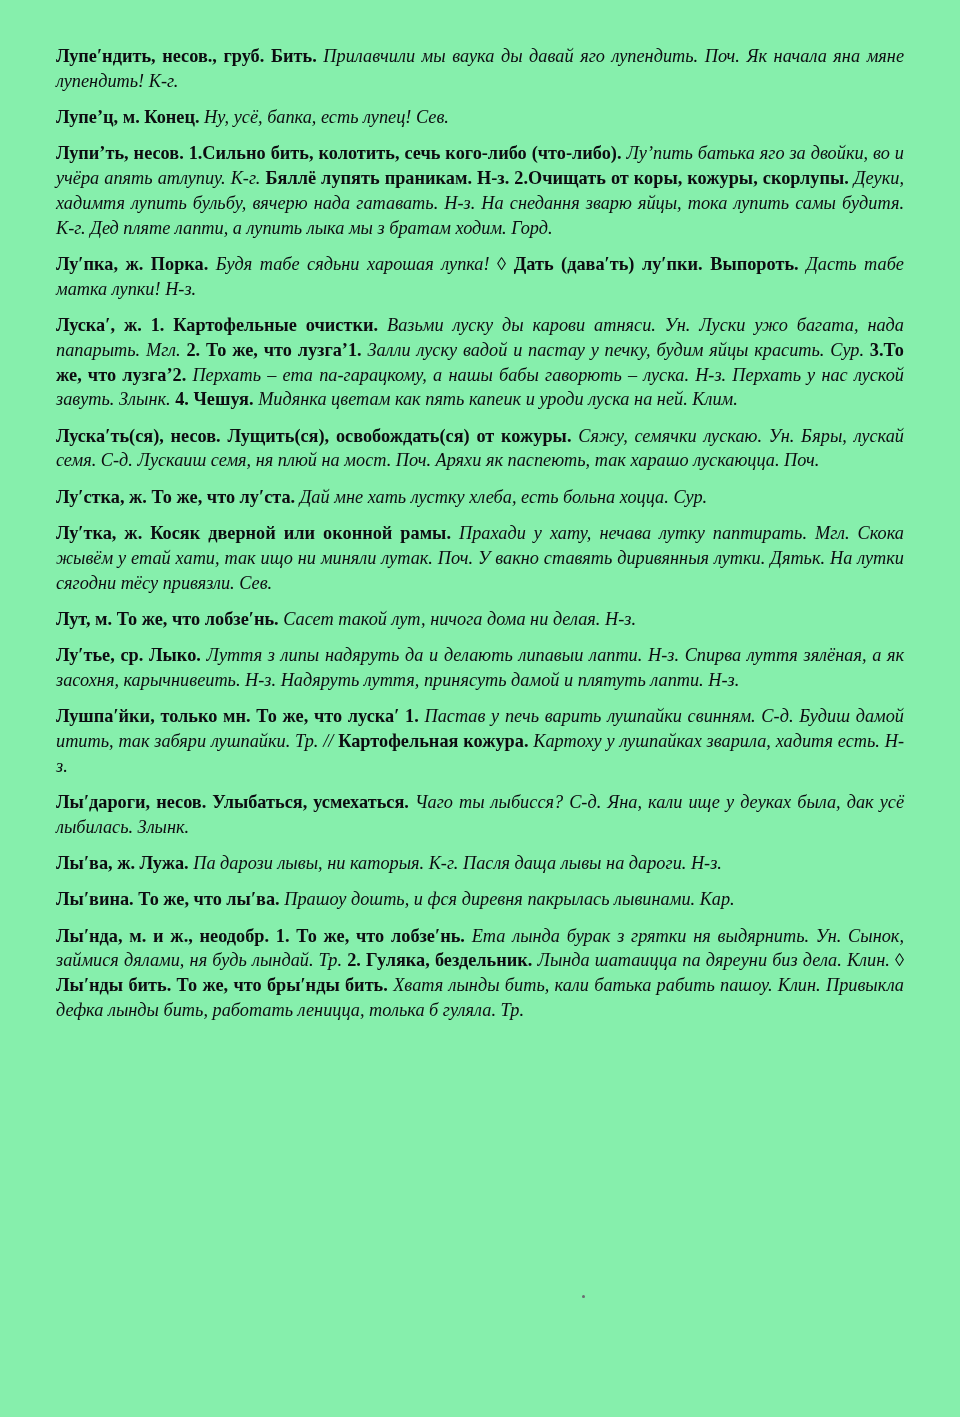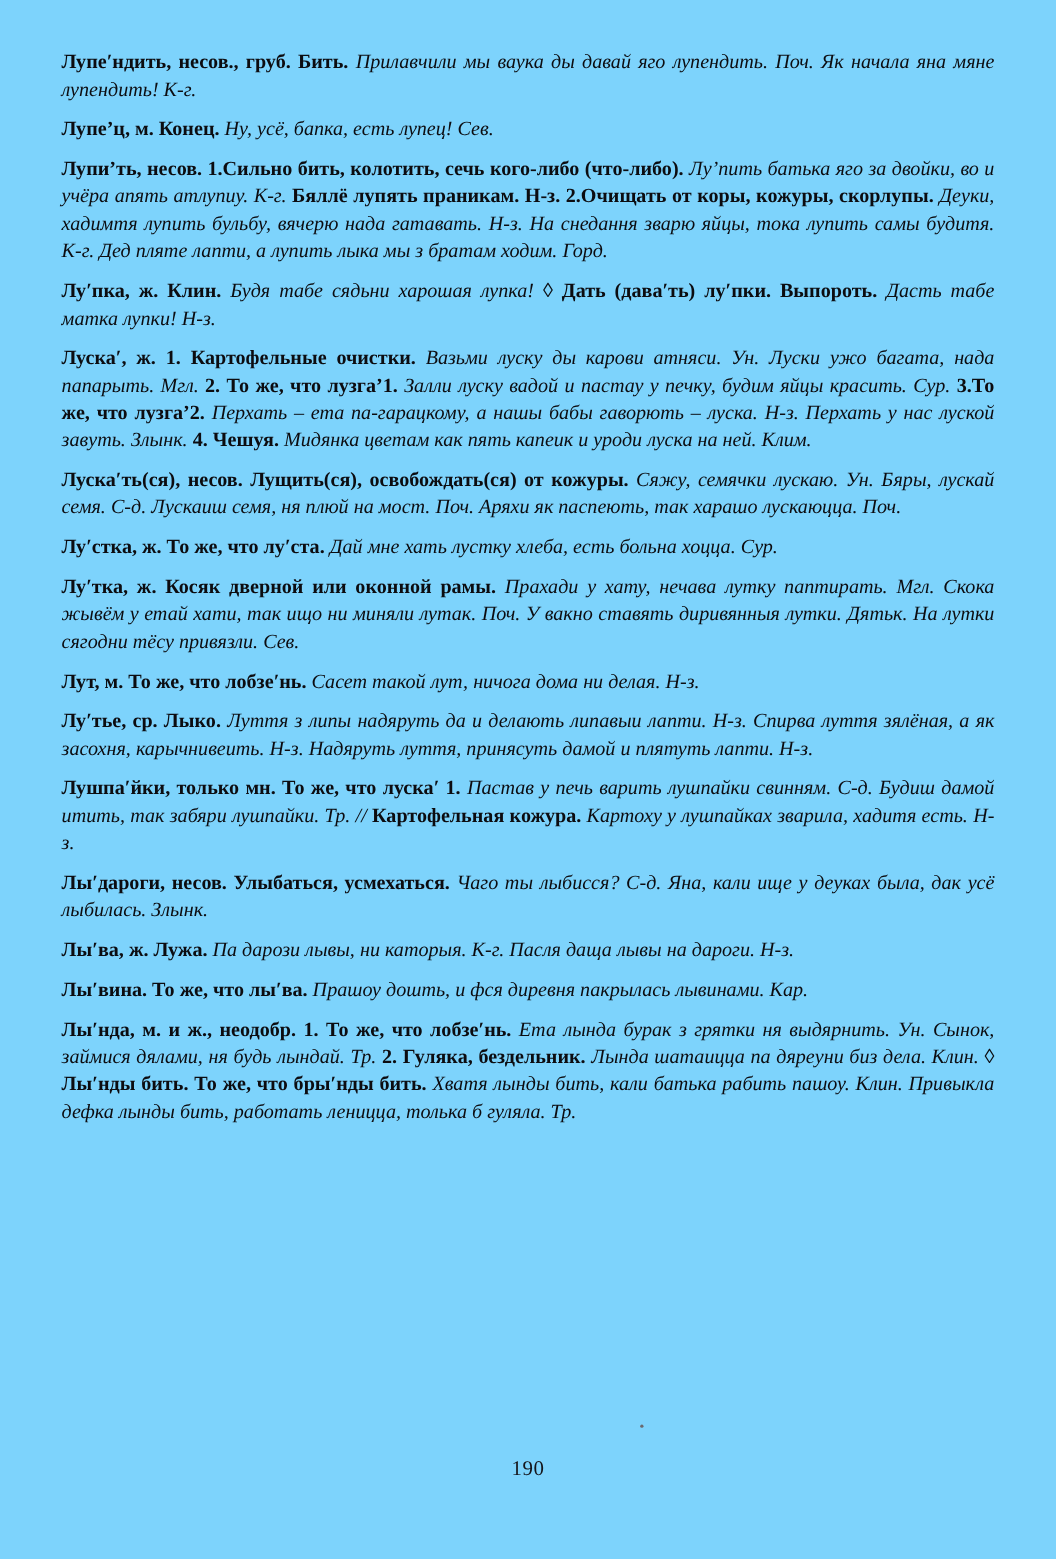--- a/index.html
+++ b/index.html
@@ -5,21 +5,21 @@
 <style>
   html, body {
     margin: 0;
     padding: 0;
     background: #ffffff;
   }
   .page {
     position: relative;
     width: 960px;
     height: 1417px;
-    background: #7dd3fc;
+    background: #86efac;
     margin: 0 auto;
     overflow: hidden;
     box-sizing: border-box;
   }
   .content {
     position: absolute;
     left: 56px;
     top: 44px;
     width: 848px;
   }
@@ -74,31 +74,30 @@
 </style>
 </head>
 <body>
 
 <div class="page">
 
   <div class="content">
       <p class="entry"><span class="hw">Лупе′ндить, несов., груб. Бить.</span><span class="ex"> Прилавчили мы ваука ды давай яго лупендить. Поч.  Як начала яна мяне лупендить! К-г.</span></p>
       <p class="entry"><span class="hw">Лупе’ц, м. Конец.</span><span class="ex"> Ну, усё, бапка, есть лупец! Сев.</span></p>
       <p class="entry"><span class="hw">Лупи’ть, несов. 1.Сильно бить, колотить, сечь кого-либо (что-либо).</span><span class="ex"> Лу’пить батька яго за двойки, во и учёра апять атлупиу. К-г.</span><span class="hw"> Бяллё лупять праникам. Н-з. 2.Очищать от коры, кожуры, скорлупы.</span><span class="ex"> Деуки, хадимтя лупить бульбу, вячерю нада гатавать. Н-з. На снедання зварю яйцы, тока лупить самы будитя. К-г. Дед пляте лапти, а лупить лыка мы з братам ходим. Горд.</span></p>
-      <p class="entry"><span class="hw">Лу′пка, ж. Клин.</span><span class="ex"> Будя табе сядьни харошая лупка!</span><span class="lozenge"> ◊ </span><span class="hw">Дать (дава′ть) лу′пки.  Выпороть.</span><span class="ex"> Дасть табе матка лупки! Н-з.</span></p>
+      <p class="entry"><span class="hw">Лу′пка, ж. Порка.</span><span class="ex"> Будя табе сядьни харошая лупка!</span><span class="lozenge"> ◊ </span><span class="hw">Дать (дава′ть) лу′пки.  Выпороть.</span><span class="ex"> Дасть табе матка лупки! Н-з.</span></p>
       <p class="entry"><span class="hw">Луска′, ж. 1. Картофельные очистки.</span><span class="ex"> Вазьми луску ды карови атняси. Ун.  Луски ужо багата, нада папарыть. Мгл.</span><span class="hw">  2. То же, что лузга’1.</span><span class="ex"> Залли луску вадой и пастау у печку, будим яйцы красить. Сур.</span><span class="hw"> 3.То же, что лузга’2.</span><span class="ex"> Перхать – ета па-гарацкому, а нашы бабы гаворють – луска. Н-з. Перхать у нас луской завуть. Злынк.</span><span class="hw"> 4. Чешуя.</span><span class="ex"> Мидянка цветам как пять капеик и уроди луска на ней. Клим.</span></p>
       <p class="entry"><span class="hw">Луска′ть(ся), несов. Лущить(ся), освобождать(ся) от кожуры.</span><span class="ex"> Сяжу, семячки лускаю. Ун.  Бяры, лускай семя. С-д.  Лускаиш семя, ня плюй на мост. Поч.  Аряхи як паспеють, так харашо лускаюцца. Поч.</span></p>
       <p class="entry"><span class="hw">Лу′стка, ж. То же, что лу′ста.</span><span class="ex"> Дай мне хать лустку хлеба, есть больна хоцца. Сур.</span></p>
       <p class="entry"><span class="hw">Лу′тка, ж. Косяк дверной или оконной рамы.</span><span class="ex"> Прахади у хату, нечава лутку паптирать. Мгл.  Скока жывём у етай хати, так ищо ни миняли лутак. Поч.  У вакно ставять диривянныя лутки. Дятьк. На лутки сягодни тёсу привязли. Сев.</span></p>
       <p class="entry"><span class="hw">Лут, м. То же, что лобзе′нь.</span><span class="ex"> Сасет такой лут, ничога дома ни делая. Н-з.</span></p>
       <p class="entry"><span class="hw">Лу′тье, ср. Лыко.</span><span class="ex"> Луття з липы надяруть да и делають липавыи лапти. Н-з. Спирва луття зялёная, а як засохня, карычнивеить. Н-з.  Надяруть луття, принясуть дамой и плятуть лапти. Н-з.</span></p>
       <p class="entry"><span class="hw">Лушпа′йки, только мн. То же, что луска′ 1.</span><span class="ex"> Пастав у печь варить лушпайки свинням. С-д. Будиш дамой итить, так забяри лушпайки. Тр. </span><span class="ex">// </span><span class="hw">Картофельная кожура.</span><span class="ex"> Картоху у лушпайках зварила, хадитя есть. Н-з.</span></p>
       <p class="entry"><span class="hw">Лы′дароги, несов. Улыбаться, усмехаться.</span><span class="ex"> Чаго ты лыбисся? С-д. Яна, кали ище у деуках была, дак усё лыбилась. Злынк.</span></p>
       <p class="entry"><span class="hw">Лы′ва, ж. Лужа.</span><span class="ex"> Па дарози лывы, ни каторыя. К-г. Пасля даща лывы на дароги. Н-з.</span></p>
       <p class="entry"><span class="hw">Лы′вина. То же, что лы′ва.</span><span class="ex"> Прашоу дошть, и фся диревня пакрылась лывинами. Кар.</span></p>
       <p class="entry"><span class="hw">Лы′нда, м. и ж., неодобр. 1. То же, что лобзе′нь.</span><span class="ex"> Ета лында бурак з грятки ня выдярнить. Ун. Сынок, займися дялами, ня будь лындай. Тр.</span><span class="hw"> 2. Гуляка, бездельник.</span><span class="ex"> Лында шатаицца па дяреуни биз дела. Клин.</span><span class="lozenge"> ◊ </span><span class="hw">Лы′нды бить. То же, что бры′нды бить.</span><span class="ex"> Хватя лынды бить, кали батька рабить пашоу. Клин. Привыкла дефка лынды бить, работать леницца, толька б гуляла. Тр.</span></p>
     </div>
 
   <div class="speck"></div>
 
-  <div class="folio">190</div>
 
 </div>
 
 </body></html>

